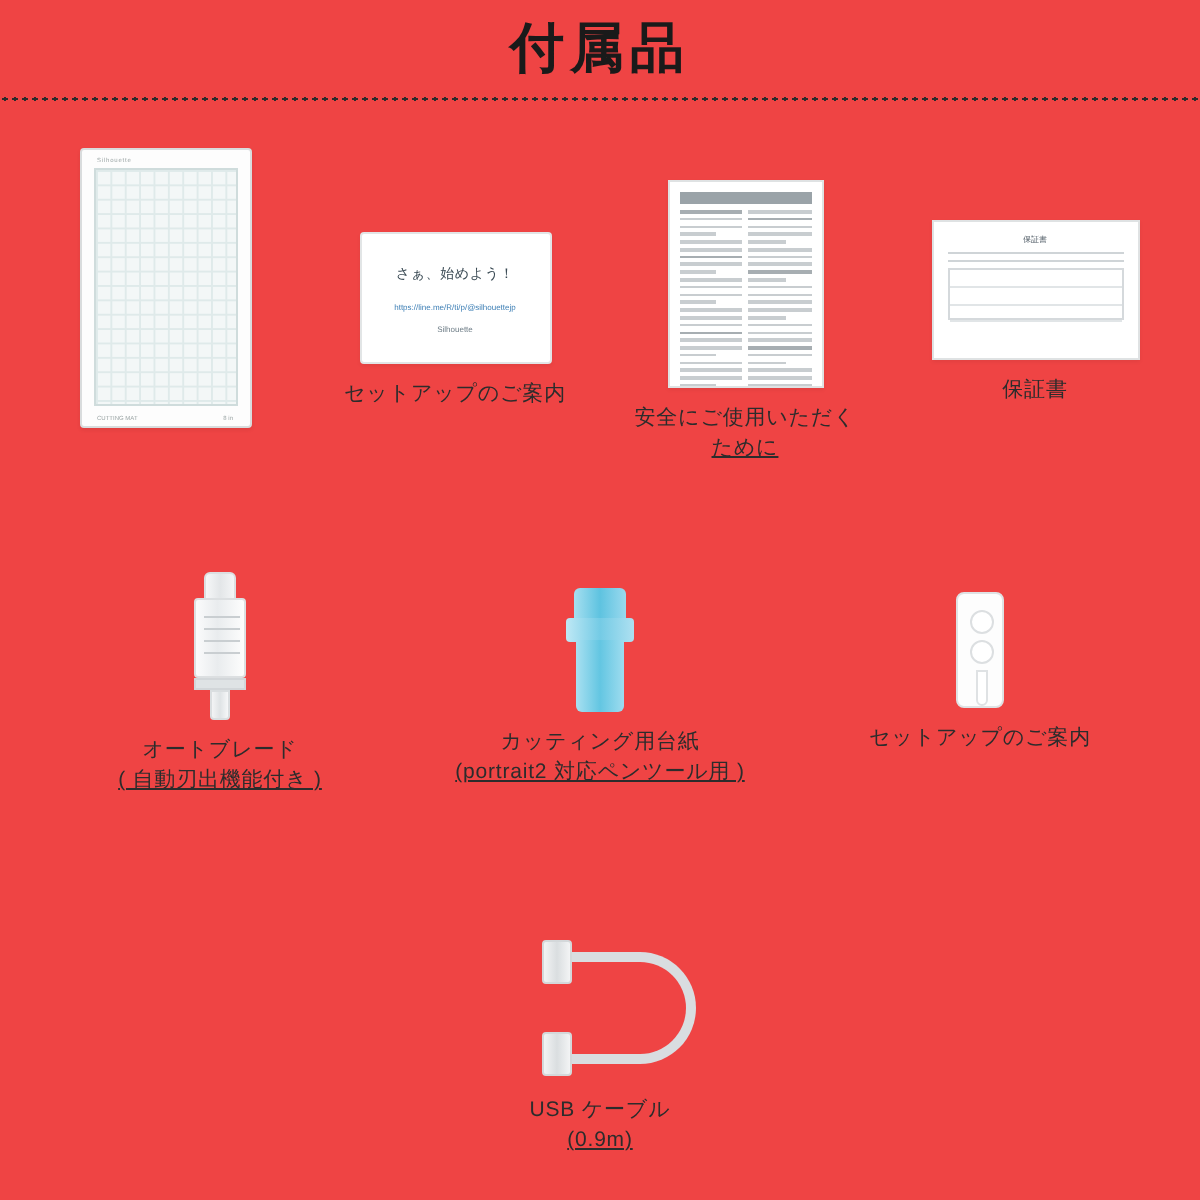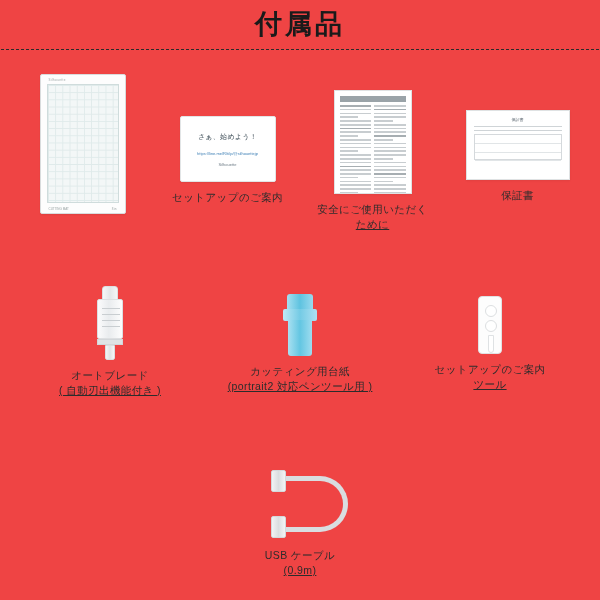--- a/index.html
+++ b/index.html
@@ -485,21 +485,20 @@
     </div>
 
     <div class="cell">
       <div class="art-capTool">
         <div class="ct-hole" style="top:8px"></div>
         <div class="ct-hole" style="top:23px"></div>
         <div class="ct-slot"></div>
       </div>
       <div class="caption">
         <span class="l1">セットアップのご案内</span>
-        <span class="l2">ツール</span>
       </div>
     </div>
   </div>
 
   <div class="row row3">
 
     <div class="cell">
       <div class="art-usb">
         <div class="usb-cable"></div>
         <div class="usb-a"></div>

